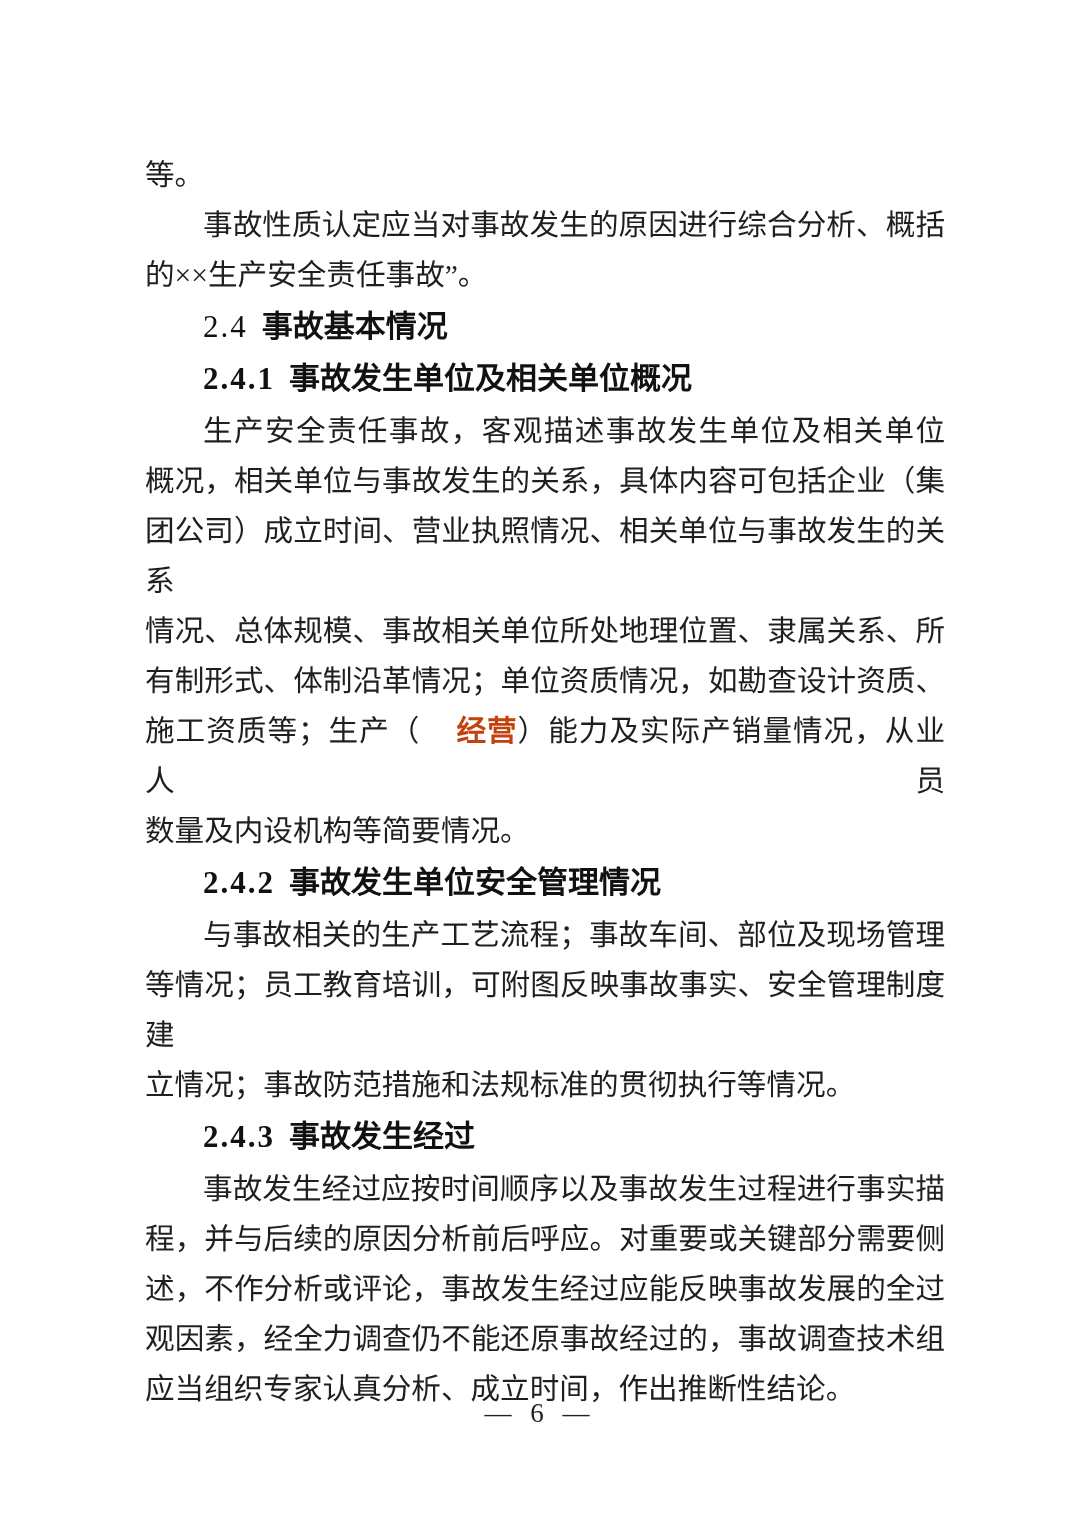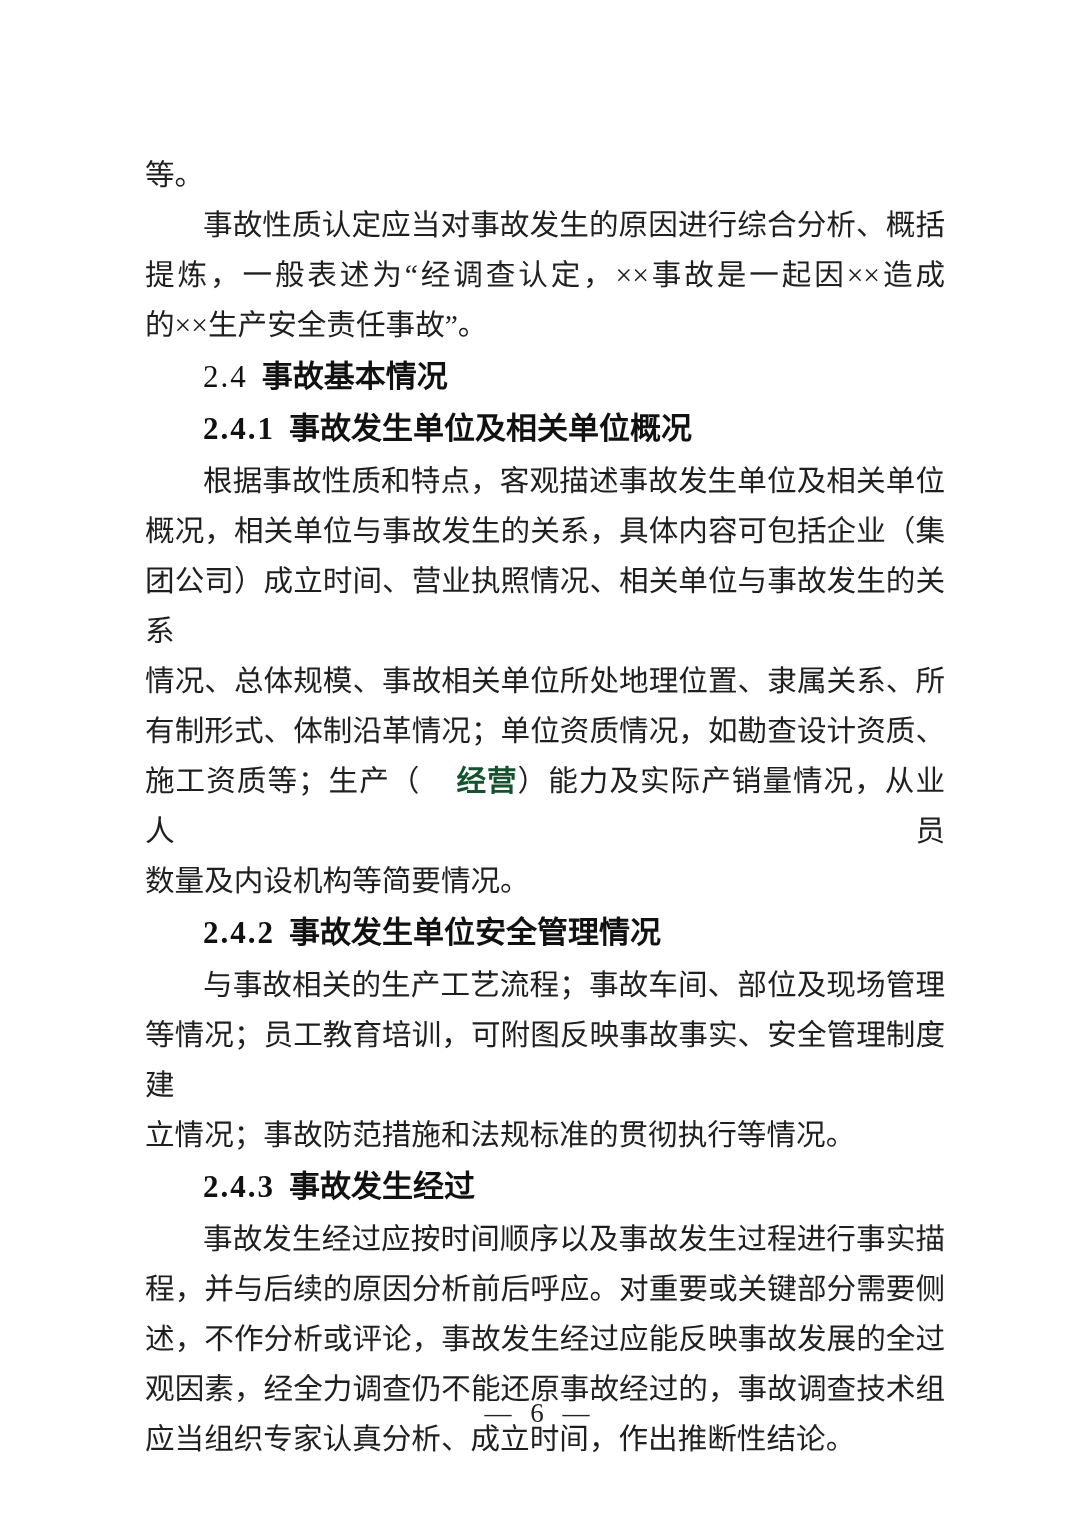--- a/index.html
+++ b/index.html
@@ -48,21 +48,21 @@
     margin-right: 14px;
   }
   .h-num.bold { font-weight: bold; }
   .h-title {
     font-family: Liberation Sans, sans-serif;
     font-weight: bold;
   }
   .run-bold {
     font-family: "Liberation Sans", sans-serif;
     font-weight: bold;
-    color: #14532d;
+    color: #c2410c;
     margin-left: 36px;
   }
   .page-footer {
     position: absolute;
     left: 0;
     right: 0;
     top: 1398px;
     text-align: center;
     font-size: 27px;
     color: #222222;
@@ -72,27 +72,26 @@
 </head>
 <body>
 
 <div class="page">
   <main class="content">
       <div class="para">
         <div class="line end"><span>等。</span></div>
       </div>
       <div class="para">
         <div class="line indent"><span>事故性质认定应当对事故发生的原因进行综合分析、概括</span></div>
-        <div class="line"><span>提炼，一般表述为“经调查认定，××事故是一起因××造成</span></div>
         <div class="line end"><span>的××生产安全责任事故”。</span></div>
       </div>
       <div class="heading" role="heading"><span class="h-num">2.4</span><span class="h-title">事故基本情况</span></div>
       <div class="heading" role="heading"><span class="h-num bold">2.4.1</span><span class="h-title">事故发生单位及相关单位概况</span></div>
       <div class="para">
-        <div class="line indent"><span>根据事故性质和特点，客观描述事故发生单位及相关单位</span></div>
+        <div class="line indent"><span>生产安全责任事故，客观描述事故发生单位及相关单位</span></div>
         <div class="line"><span>概况，相关单位与事故发生的关系，具体内容可包括企业（集</span></div>
         <div class="line"><span>团公司）成立时间、营业执照情况、相关单位与事故发生的关系</span></div>
         <div class="line"><span>情况、总体规模、事故相关单位所处地理位置、隶属关系、所</span></div>
         <div class="line"><span>有制形式、体制沿革情况；单位资质情况，如勘查设计资质、</span></div>
         <div class="line"><span>施工资质等；生产（</span><span class="run-bold">经营</span><span>）能力及实际产销量情况，从业人员</span></div>
         <div class="line end"><span>数量及内设机构等简要情况。</span></div>
       </div>
       <div class="heading" role="heading"><span class="h-num bold">2.4.2</span><span class="h-title">事故发生单位安全管理情况</span></div>
       <div class="para">
         <div class="line indent"><span>与事故相关的生产工艺流程；事故车间、部位及现场管理</span></div>

